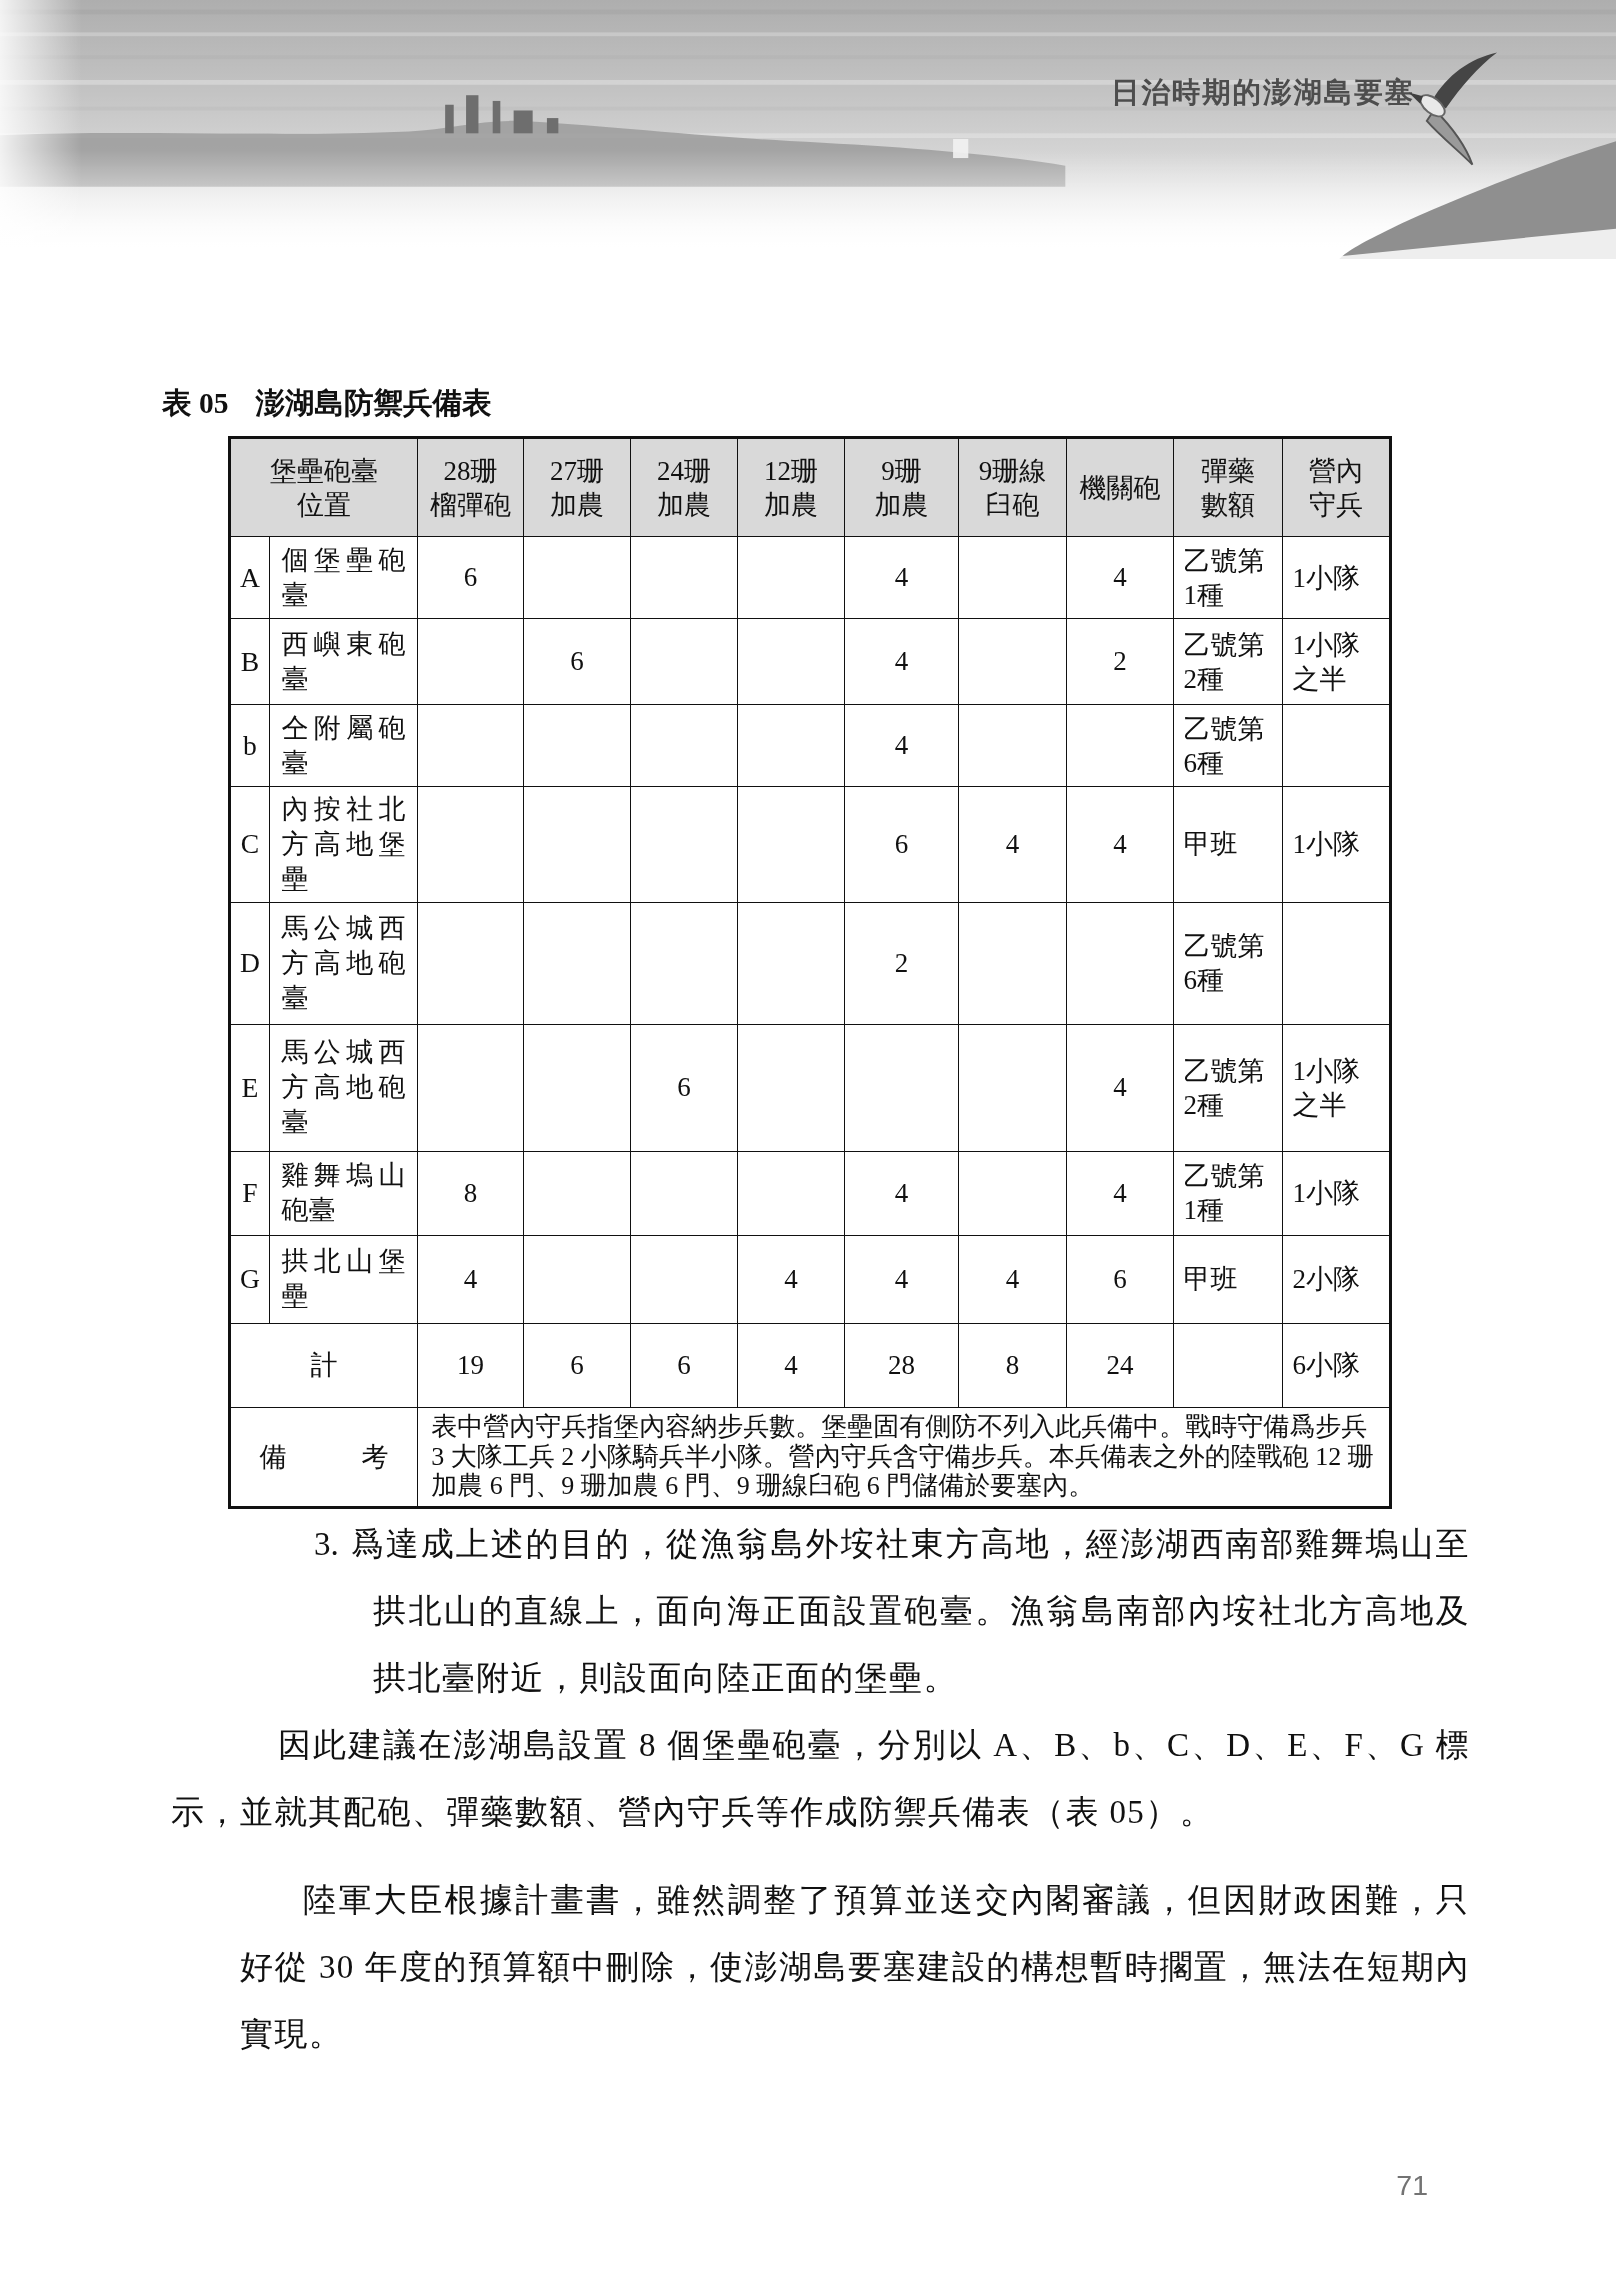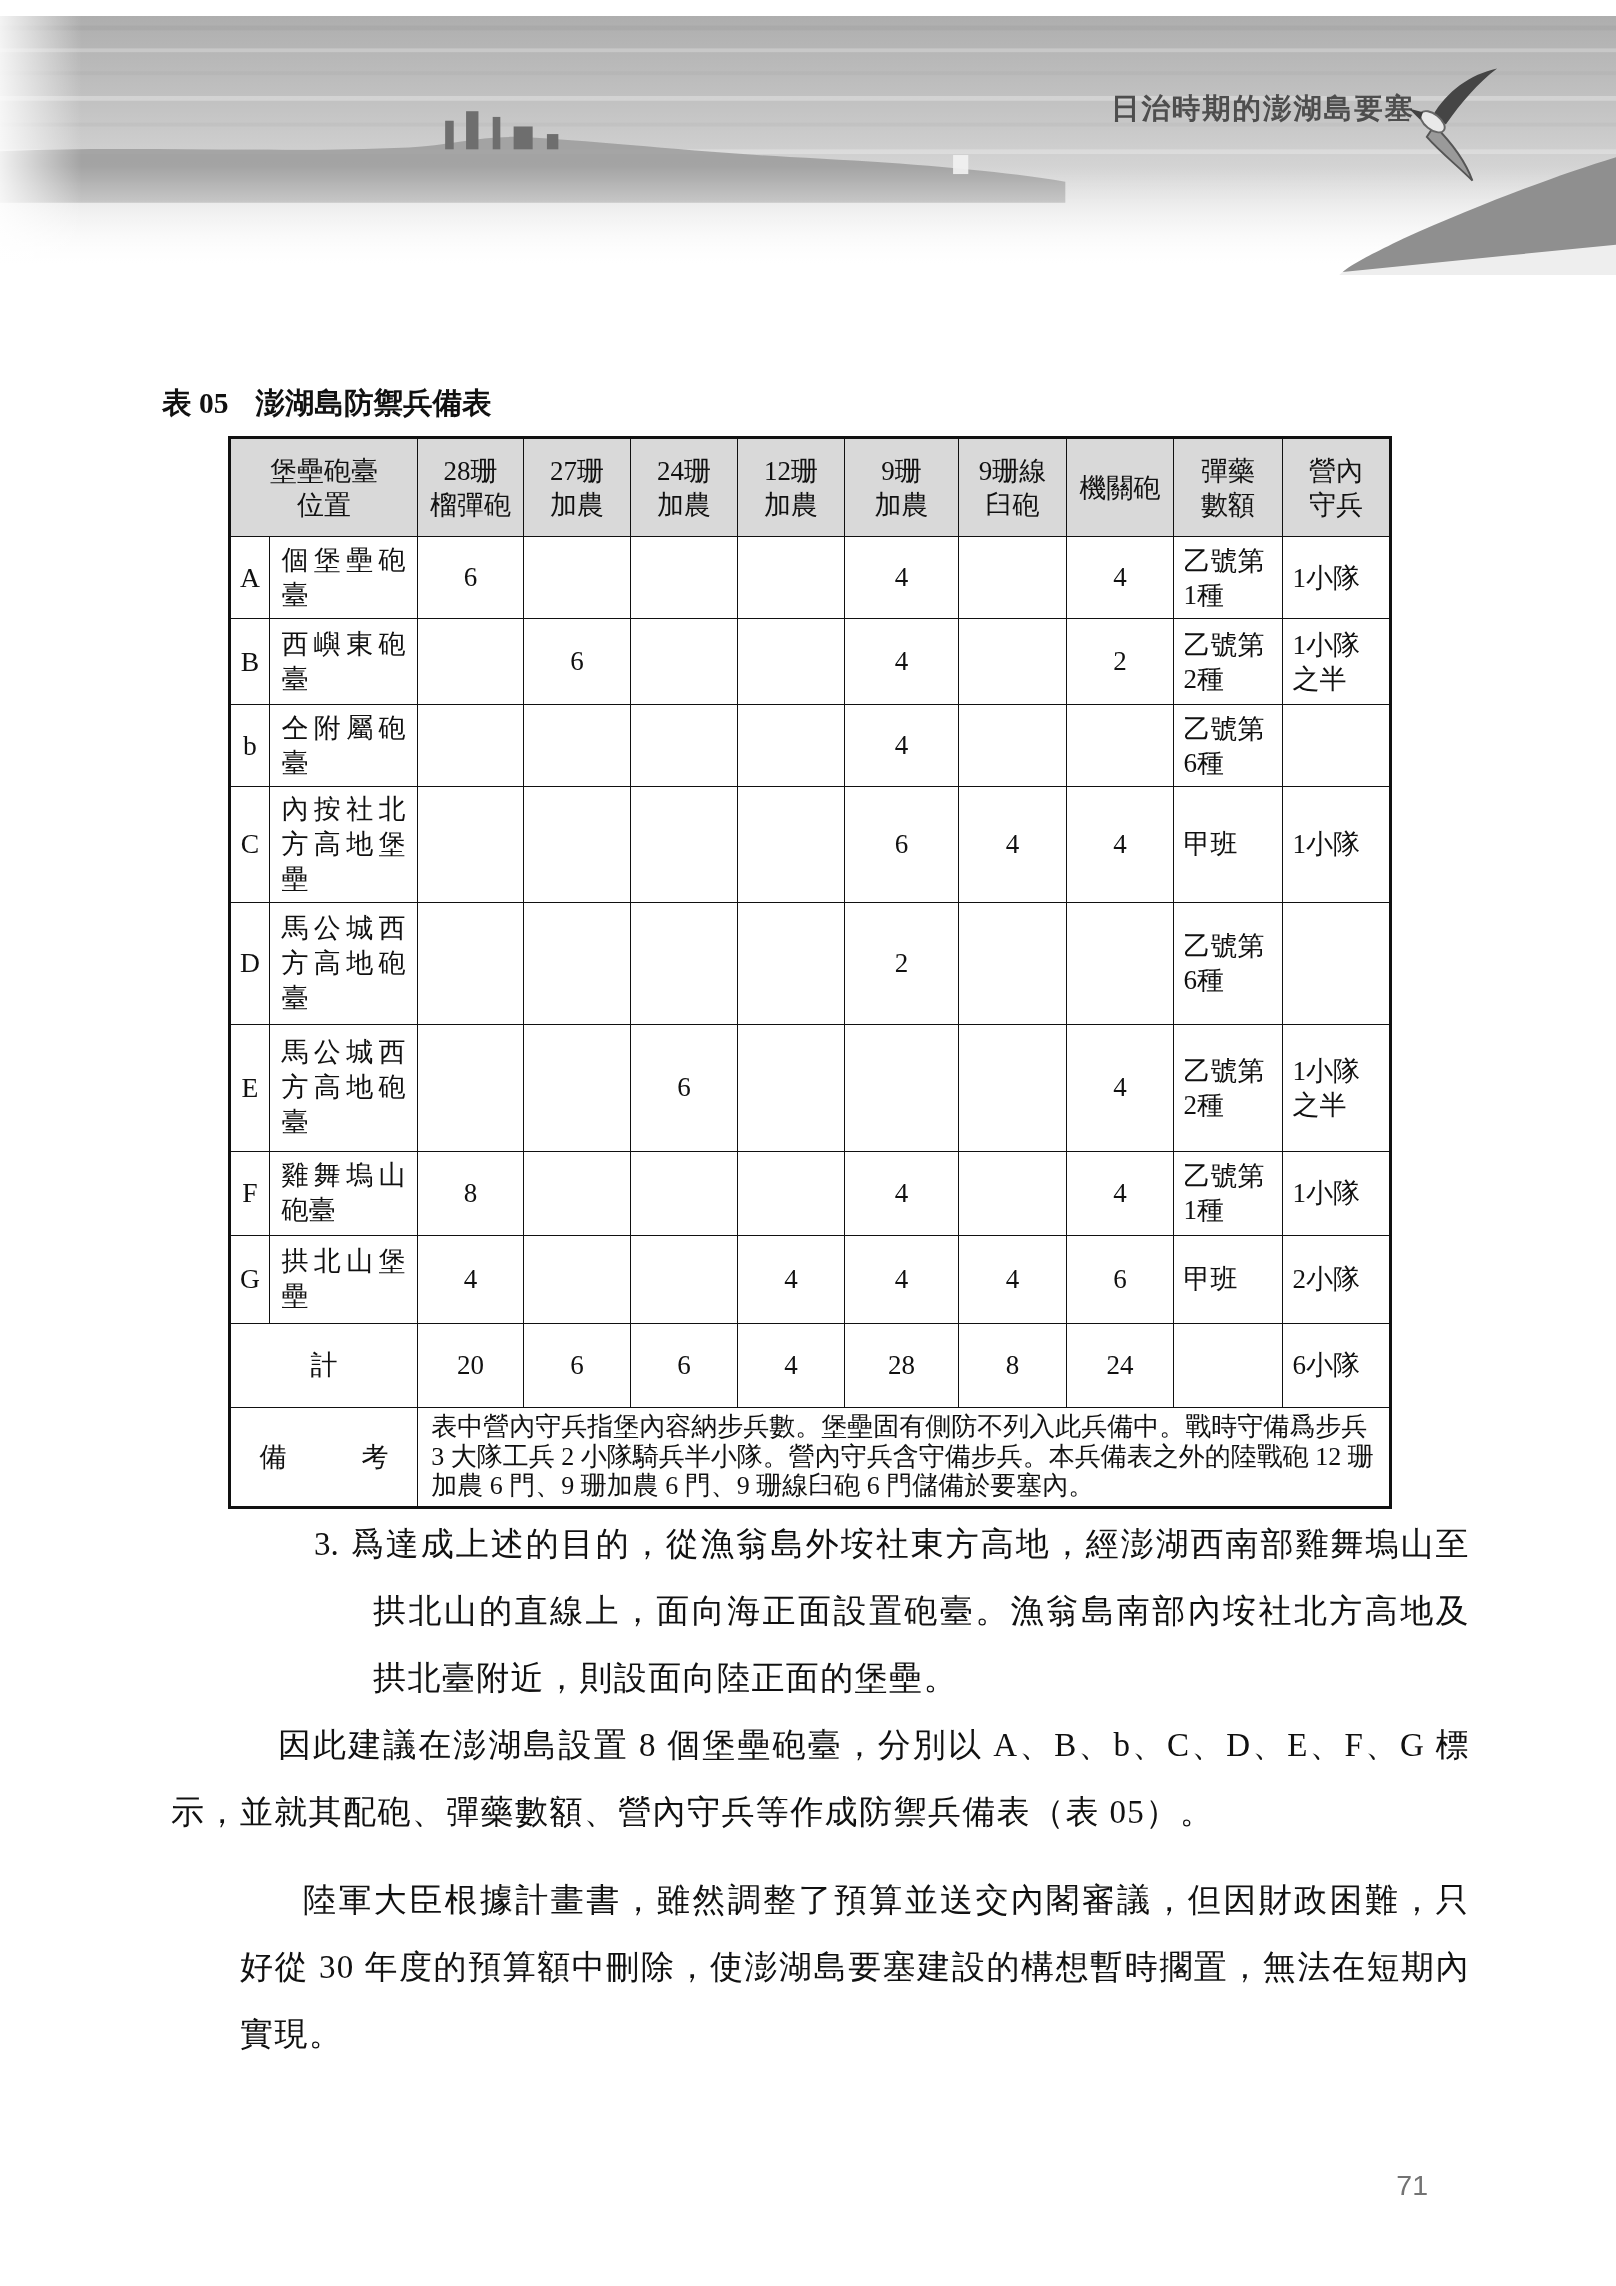--- a/index.html
+++ b/index.html
@@ -1,21 +1,21 @@
 <!DOCTYPE html>
 <html style="font-size:15px"><head>
 <meta charset="utf-8">
 <style>
   * { margin:0; padding:0; box-sizing:border-box; }
   html,body { background:#ffffff; }
   .page { position:relative; width:1617px; height:2286px; background:#fff;
           font-family:"Liberation Serif", serif; color:#111; overflow:hidden; }
 
   
-  .banner { position:absolute; top:16px; left:0; width:1617px; height:259px; }
+  .banner { position:absolute; top:0; left:0; width:1617px; height:259px; }
   .banner-art { position:absolute; top:0; left:0; width:100%; height:100%; display:block; }
   .banner-title { position:absolute; top:74px; left:1111px;
                   font-family:"Liberation Sans", sans-serif; font-size:28.5px; font-weight:600;
                   letter-spacing:1.9px; color:#4d4d4d; white-space:nowrap; }
   .seagull { position:absolute; left:1404px; top:49px; width:114px; height:122px; }
 
   
   .table-caption { position:absolute; left:162px; top:384px; font-size:29.5px; font-weight:bold; white-space:nowrap; }
   .caption-gap { display:inline-block; width:27px; }
 
@@ -267,21 +267,21 @@
         <td class="num"></td>
         <td class="num">4</td>
         <td class="num">4</td>
         <td class="num">4</td>
         <td class="num">6</td>
         <td class="txt">甲班</td>
         <td class="txt">2小隊</td>
       </tr>
       <tr style="height:84px">
         <td class="total-label" colspan="2">計</td>
-        <td class="num">20</td>
+        <td class="num">19</td>
         <td class="num">6</td>
         <td class="num">6</td>
         <td class="num">4</td>
         <td class="num">28</td>
         <td class="num">8</td>
         <td class="num">24</td>
         <td class="txt"></td>
         <td class="txt">6小隊</td>
       </tr>
       <tr>

